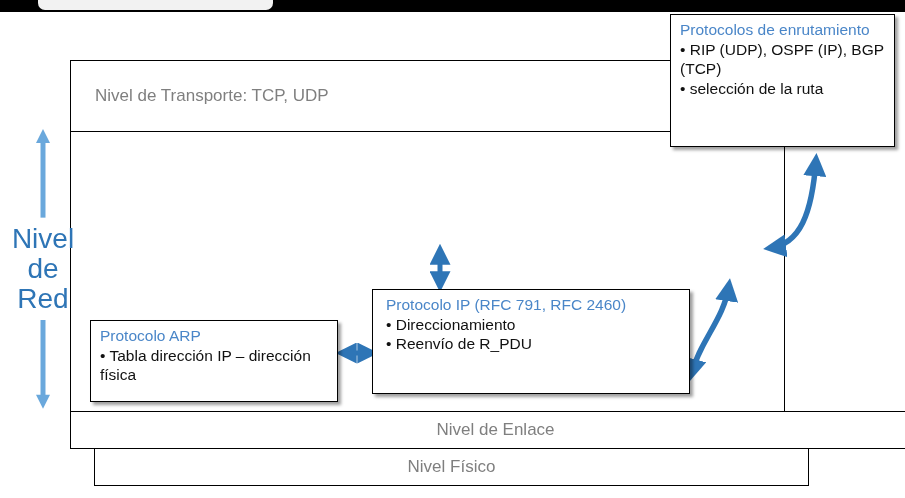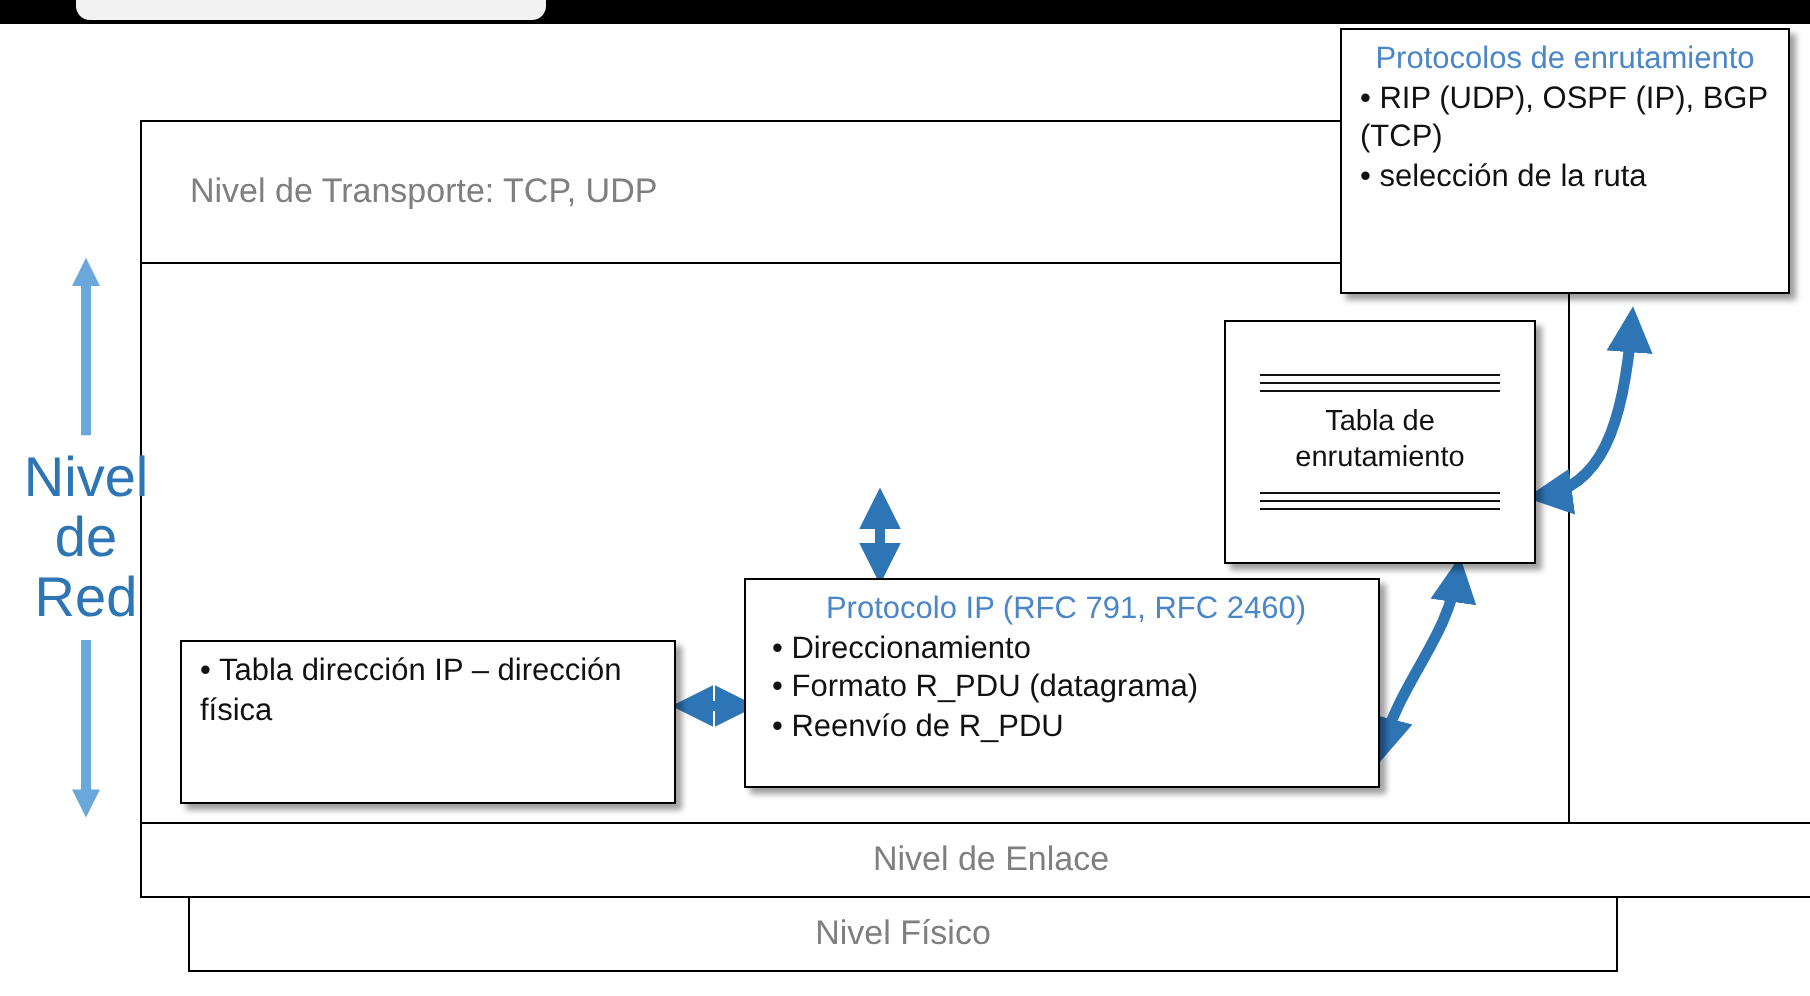--- a/index.html
+++ b/index.html
@@ -63,21 +63,20 @@
     background: #ffffff;
     border: 1.8px solid #000000;
     box-shadow: 3px 3px 3px rgba(0,0,0,0.38);
     padding: 5px 9px 7px 9px;
   }
   .callout .title {
     color: #4a86c8;
     font-size: 15.5px;
     line-height: 1.26;
     white-space: nowrap;
-    text-align: center;
   }
   .callout .title.wrap { white-space: normal; }
   .callout .item {
     color: #111111;
     font-size: 15.5px;
     line-height: 1.26;
     white-space: nowrap;
   }
   .callout .item.wrap { white-space: normal; }
 
@@ -197,48 +196,32 @@
 
     <g>
       <path d="M770 248 C 800 244, 812 214, 816 160" stroke="#2e75b6" stroke-width="5.5" fill="none" marker-start="url(#ah)" marker-end="url(#ah)"></path>
     </g>
 
     <g>
       <path d="M691 375 C 700 340, 724 320, 729 285" stroke="#2e75b6" stroke-width="5.5" fill="none" marker-start="url(#ah)" marker-end="url(#ah)"></path>
     </g>
   </svg>
 
-  <div class="doc" style="left:612px; top:160px; width:156px; height:122px;">
-    <div class="rules">
-      <i></i>
-        <i></i>
-        <i></i>
-    </div>
-    <div class="doc-text">
-      <div>Tabla de</div>
-      <div>enrutamiento</div>
-    </div>
-    <div class="rules">
-      <i></i>
-        <i></i>
-        <i></i>
-    </div>
-  </div>
 
   <div class="callout" style="left:670px; top:14px; width:225px; height:133px;">
     <div class="title wrap">Protocolos de enrutamiento</div>
     <div class="item wrap">• RIP (UDP), OSPF (IP), BGP (TCP)</div>
     <div class="item">• selección de la ruta</div>
   </div>
 
 
   <div class="callout" style="left:372px; top:289px; width:318px; height:105px;padding-left:13px;">
     <div class="title">Protocolo IP (RFC 791, RFC 2460)</div>
     <div class="item">• Direccionamiento</div>
-    <div class="item">• Formato R_PDU (datagrama)</div>
     <div class="item">• Reenvío de R_PDU</div>
   </div>
 
   <div class="callout" style="left:90px; top:320px; width:248px; height:82px;">
+    <div class="title">Protocolo ARP</div>
     <div class="item wrap">• Tabla dirección IP – dirección física</div>
   </div>
 
 </div>
 
 </body></html>

